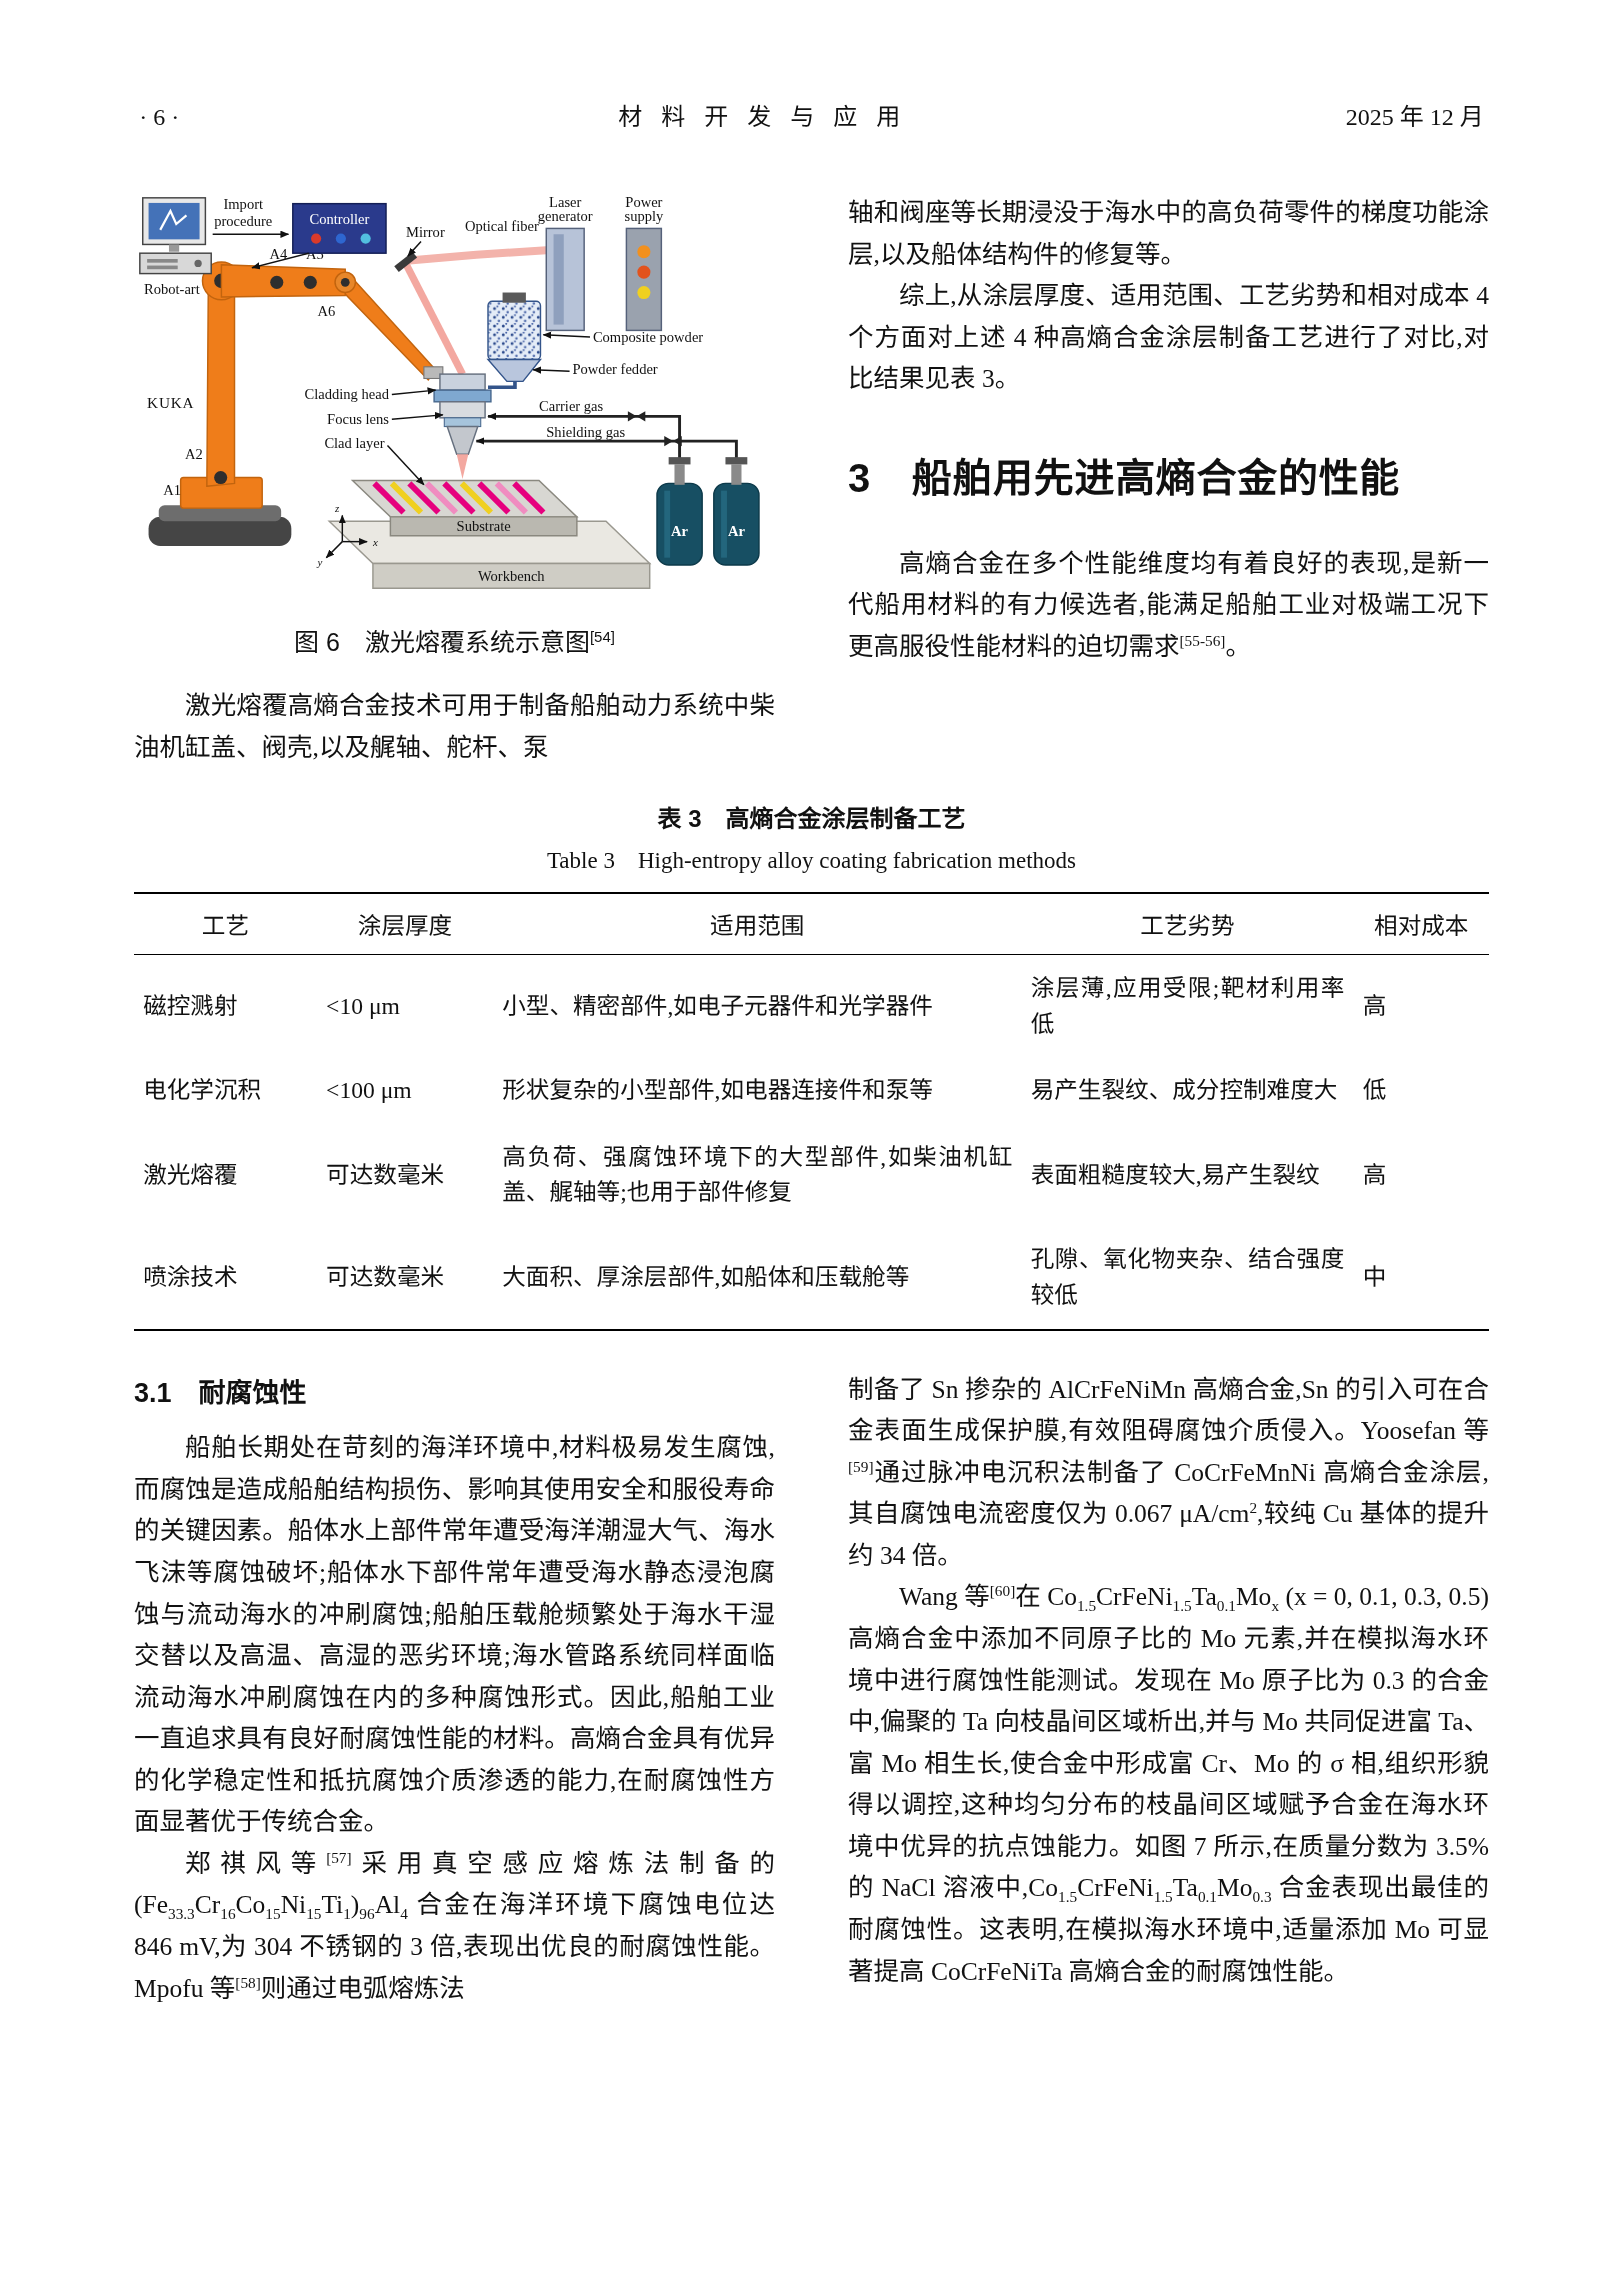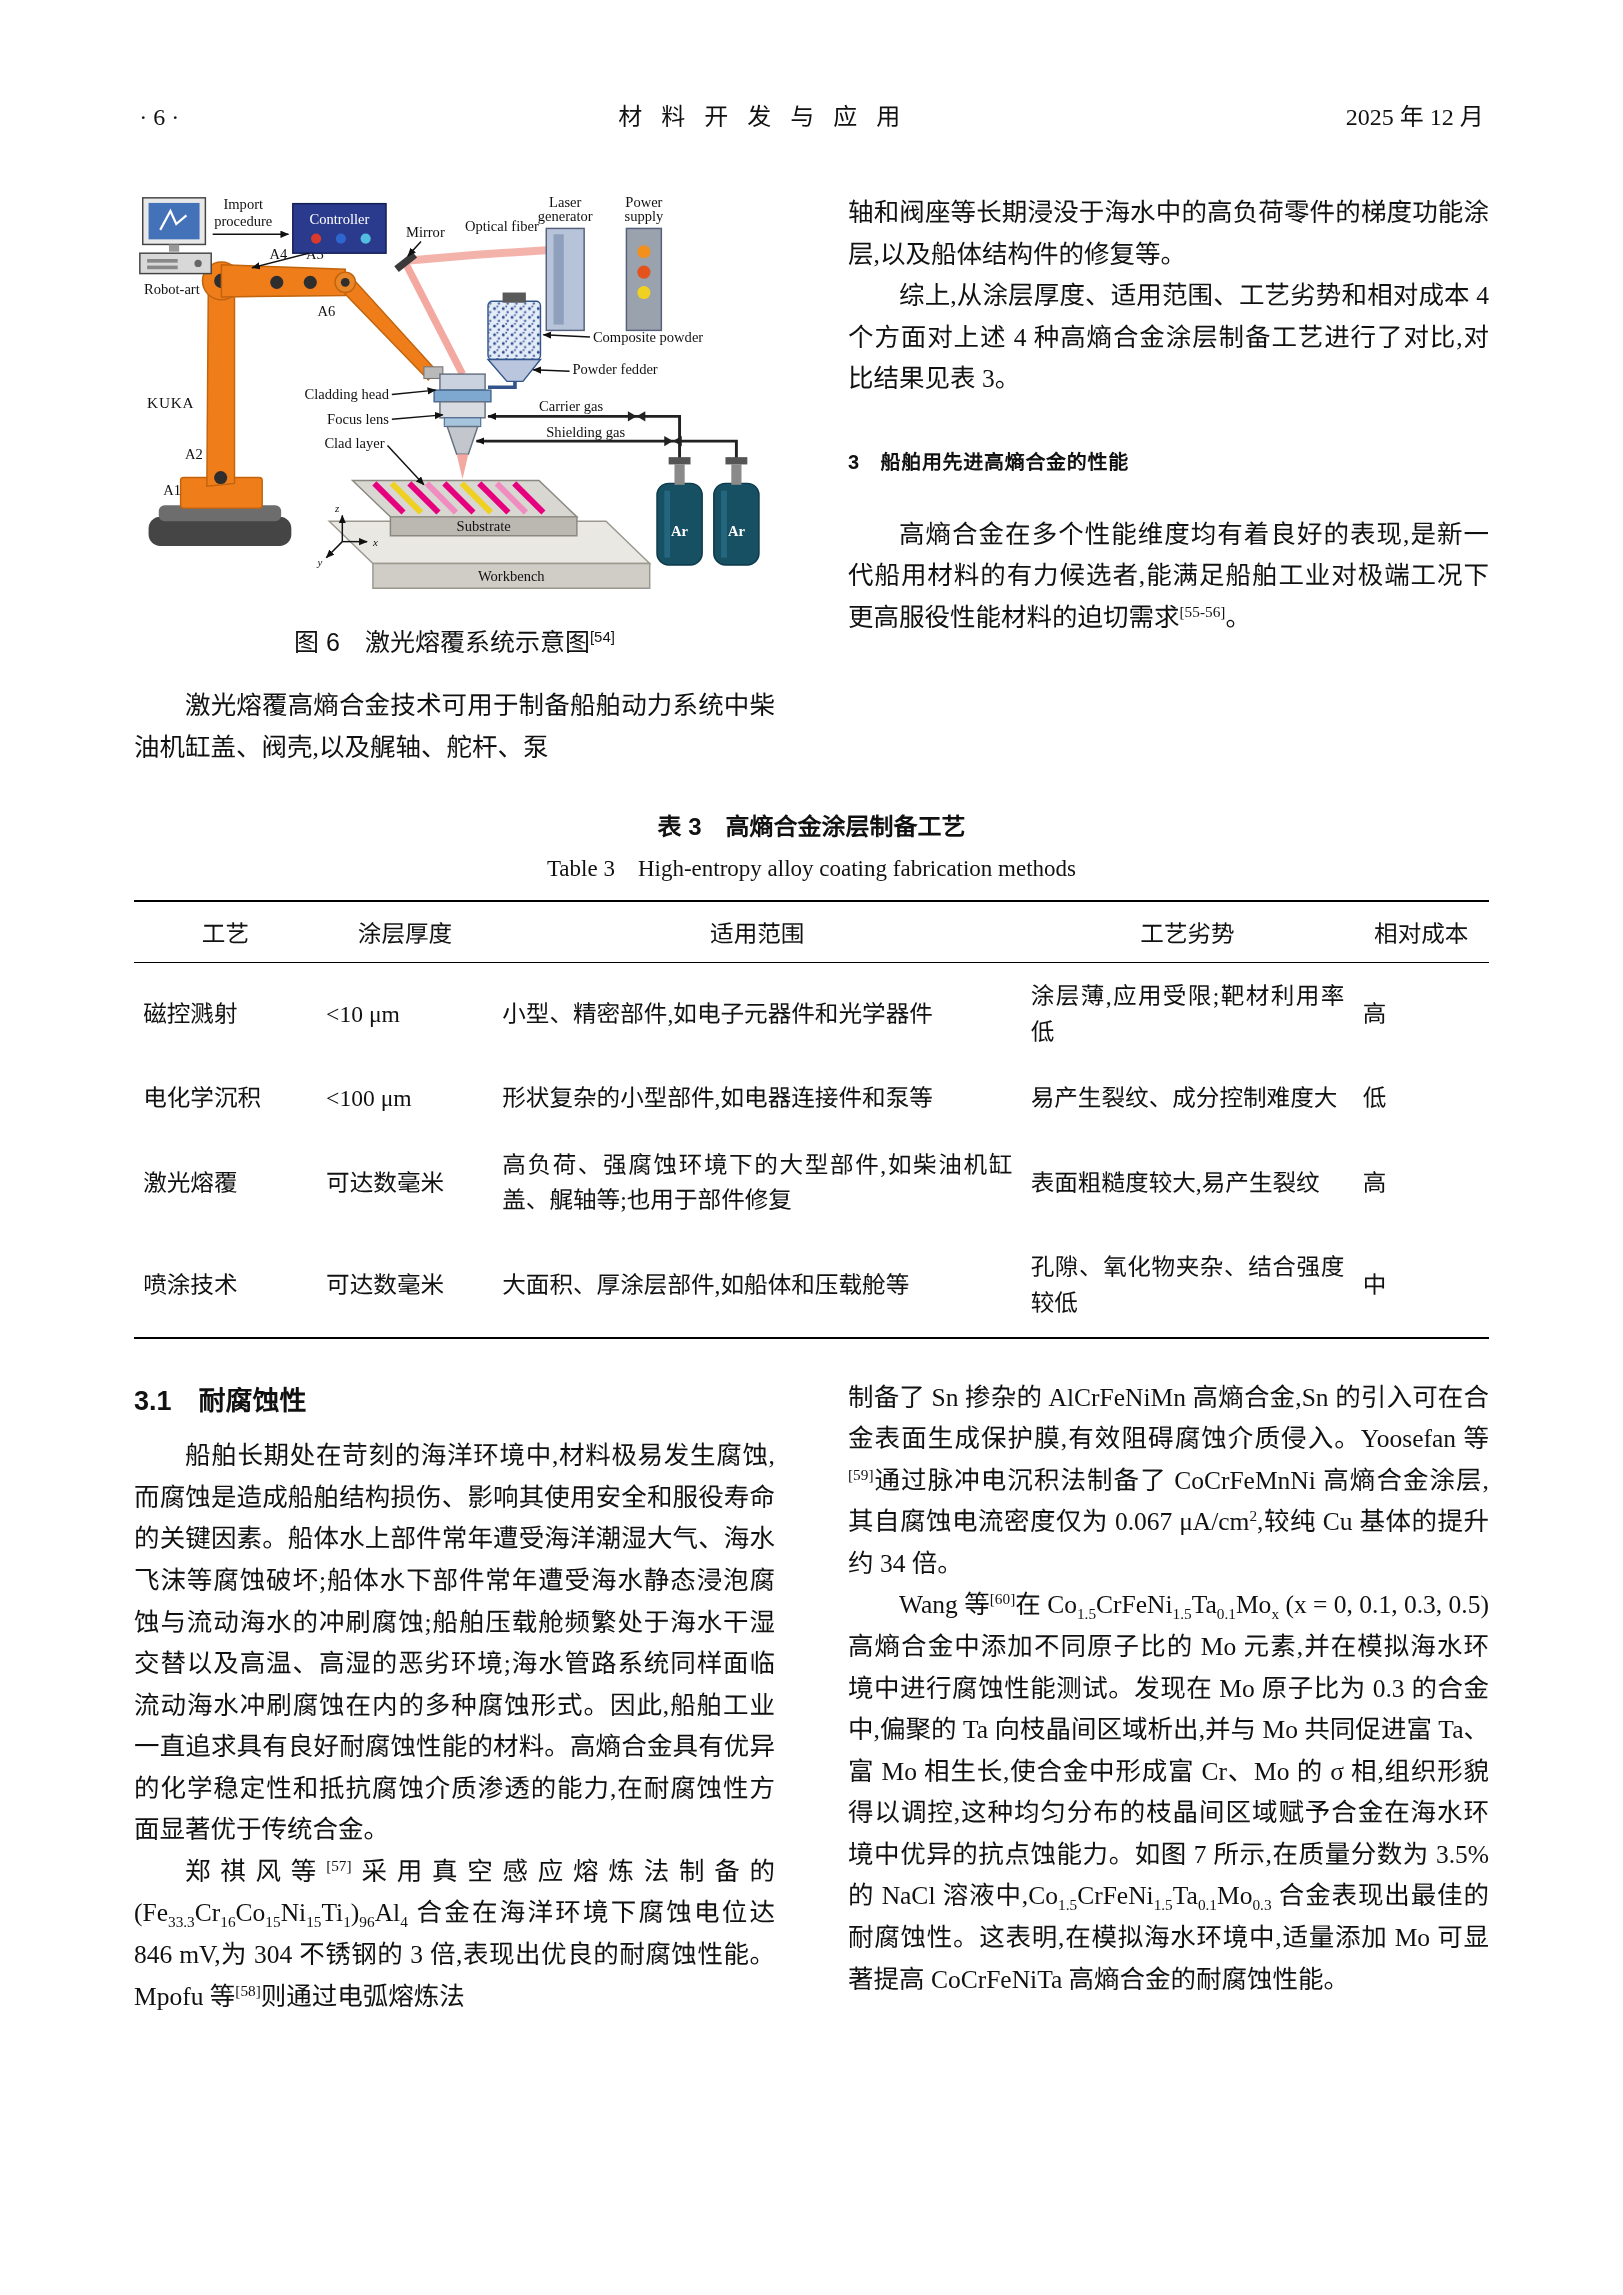--- a/index.html
+++ b/index.html
@@ -14,22 +14,22 @@
 .top-section{margin-top:60px}
 .col{flex:1 1 0;min-width:0}
 p.para{line-height:1.63;text-align:justify;text-indent:2em}
 p.cont{text-indent:0}
 sup{font-size:.6em;vertical-align:super;line-height:0}
 sub{font-size:.6em;vertical-align:sub;line-height:0}
 figure svg{display:block;width:100%;height:auto}
 .cap-cn{margin-top:22px;text-align:center;font-weight:normal;font-size:25px;font-family:"Liberation Sans","DejaVu Sans",sans-serif}
 .cap-en{margin-top:9.2px;text-align:center;font-size:23px}
 .fig-follow{margin-top:27.5px}
-.sec3-heading{font-family:"Liberation Sans","DejaVu Sans",sans-serif;font-weight:bold;font-size:20px;margin:46px 0 39px;letter-spacing:0.7px}
-.table-section{margin-top:38px}
+.sec3-heading{font-family:"Liberation Sans","DejaVu Sans",sans-serif;font-weight:bold;font-size:40px;margin:46px 0 39px;letter-spacing:0.7px}
+.table-section{margin-top:30px}
 .tbl-cap-cn{text-align:center;font-weight:bold;font-size:24px;font-family:"Liberation Sans","DejaVu Sans",sans-serif}
 .tbl-cap-en{text-align:center;font-size:23px;margin-top:7.9px}
 table.paper-table{width:100%;border-collapse:collapse;margin-top:17px;font-size:23.6px;border-top:2.6px solid #000;border-bottom:2.6px solid #000}
 .paper-table th{font-weight:normal;border-bottom:1.3px solid #000;padding:13px 7.9px;text-align:center}
 .paper-table td{padding:15.7px 9.2px;line-height:1.5;vertical-align:middle}
 .paper-table td.c{text-align:left}
 .paper-table td.l{text-align:left;text-align:justify}
 .bottom-section{margin-top:38px}
 .sub-heading{font-family:"Liberation Sans","DejaVu Sans",sans-serif;font-weight:bold;font-size:27px;margin:2.6px 0 17px}
 svg text{font-family:"Liberation Serif","DejaVu Serif",serif;font-size:20px;fill:#111}

